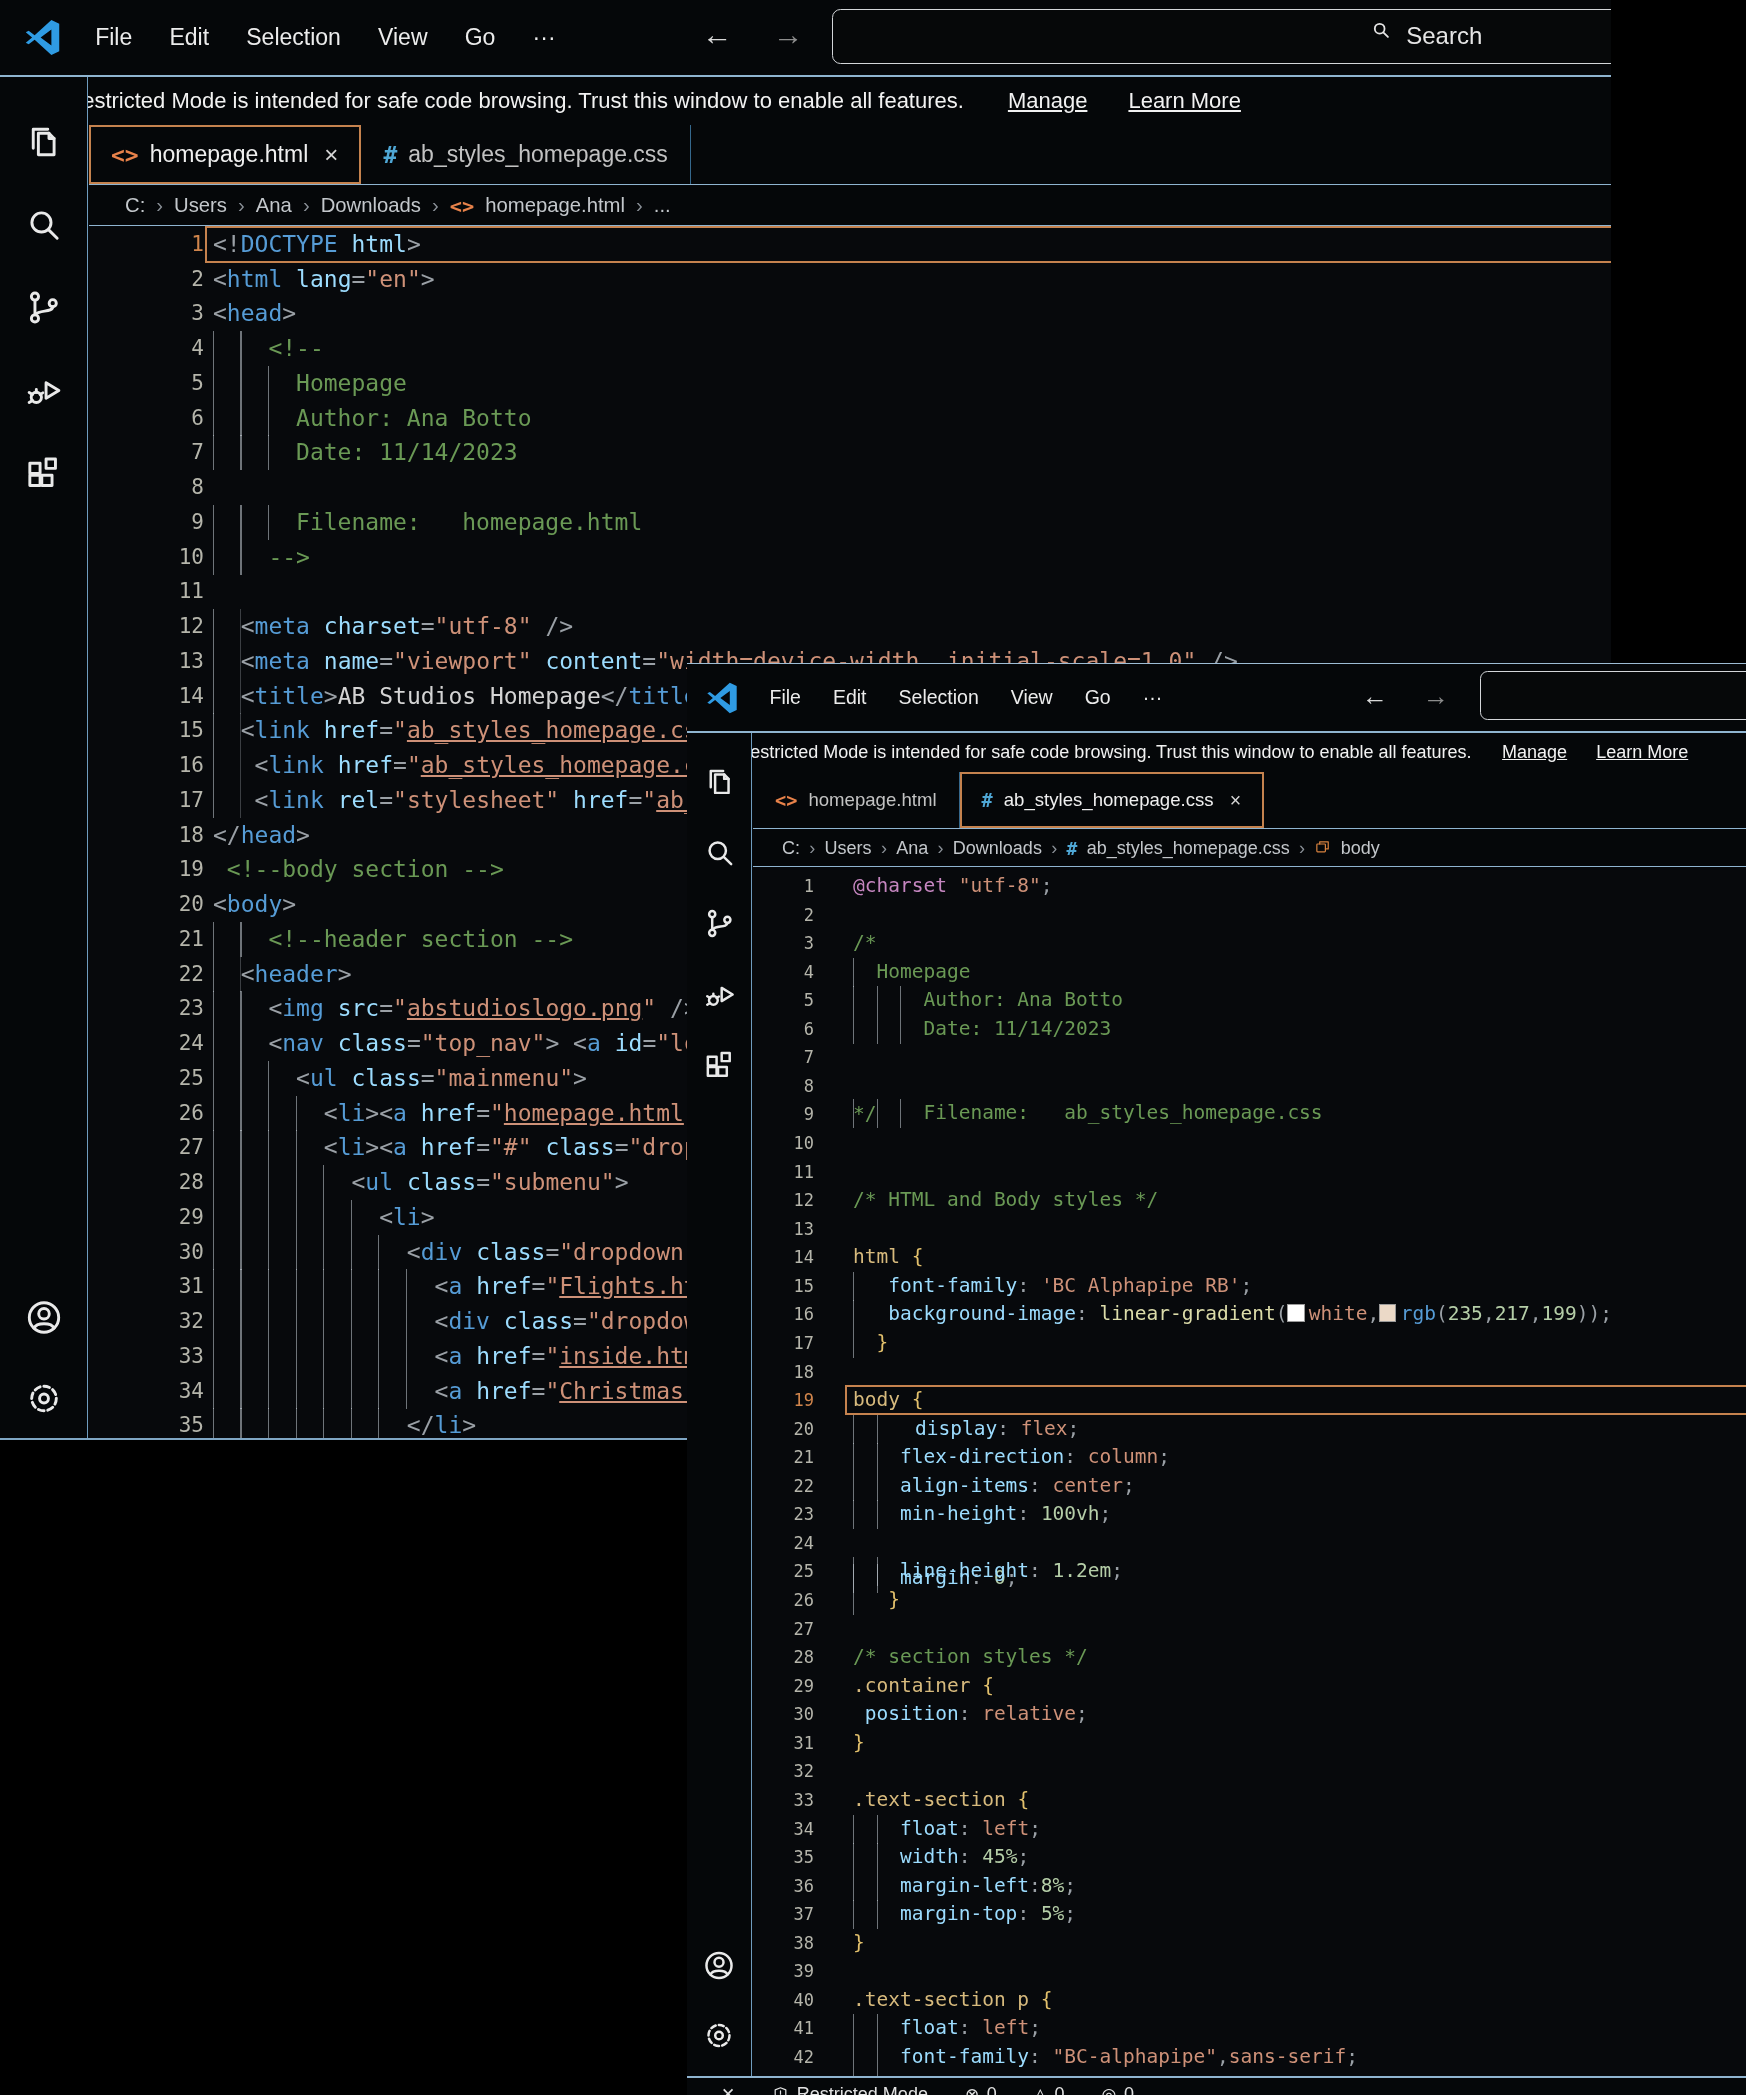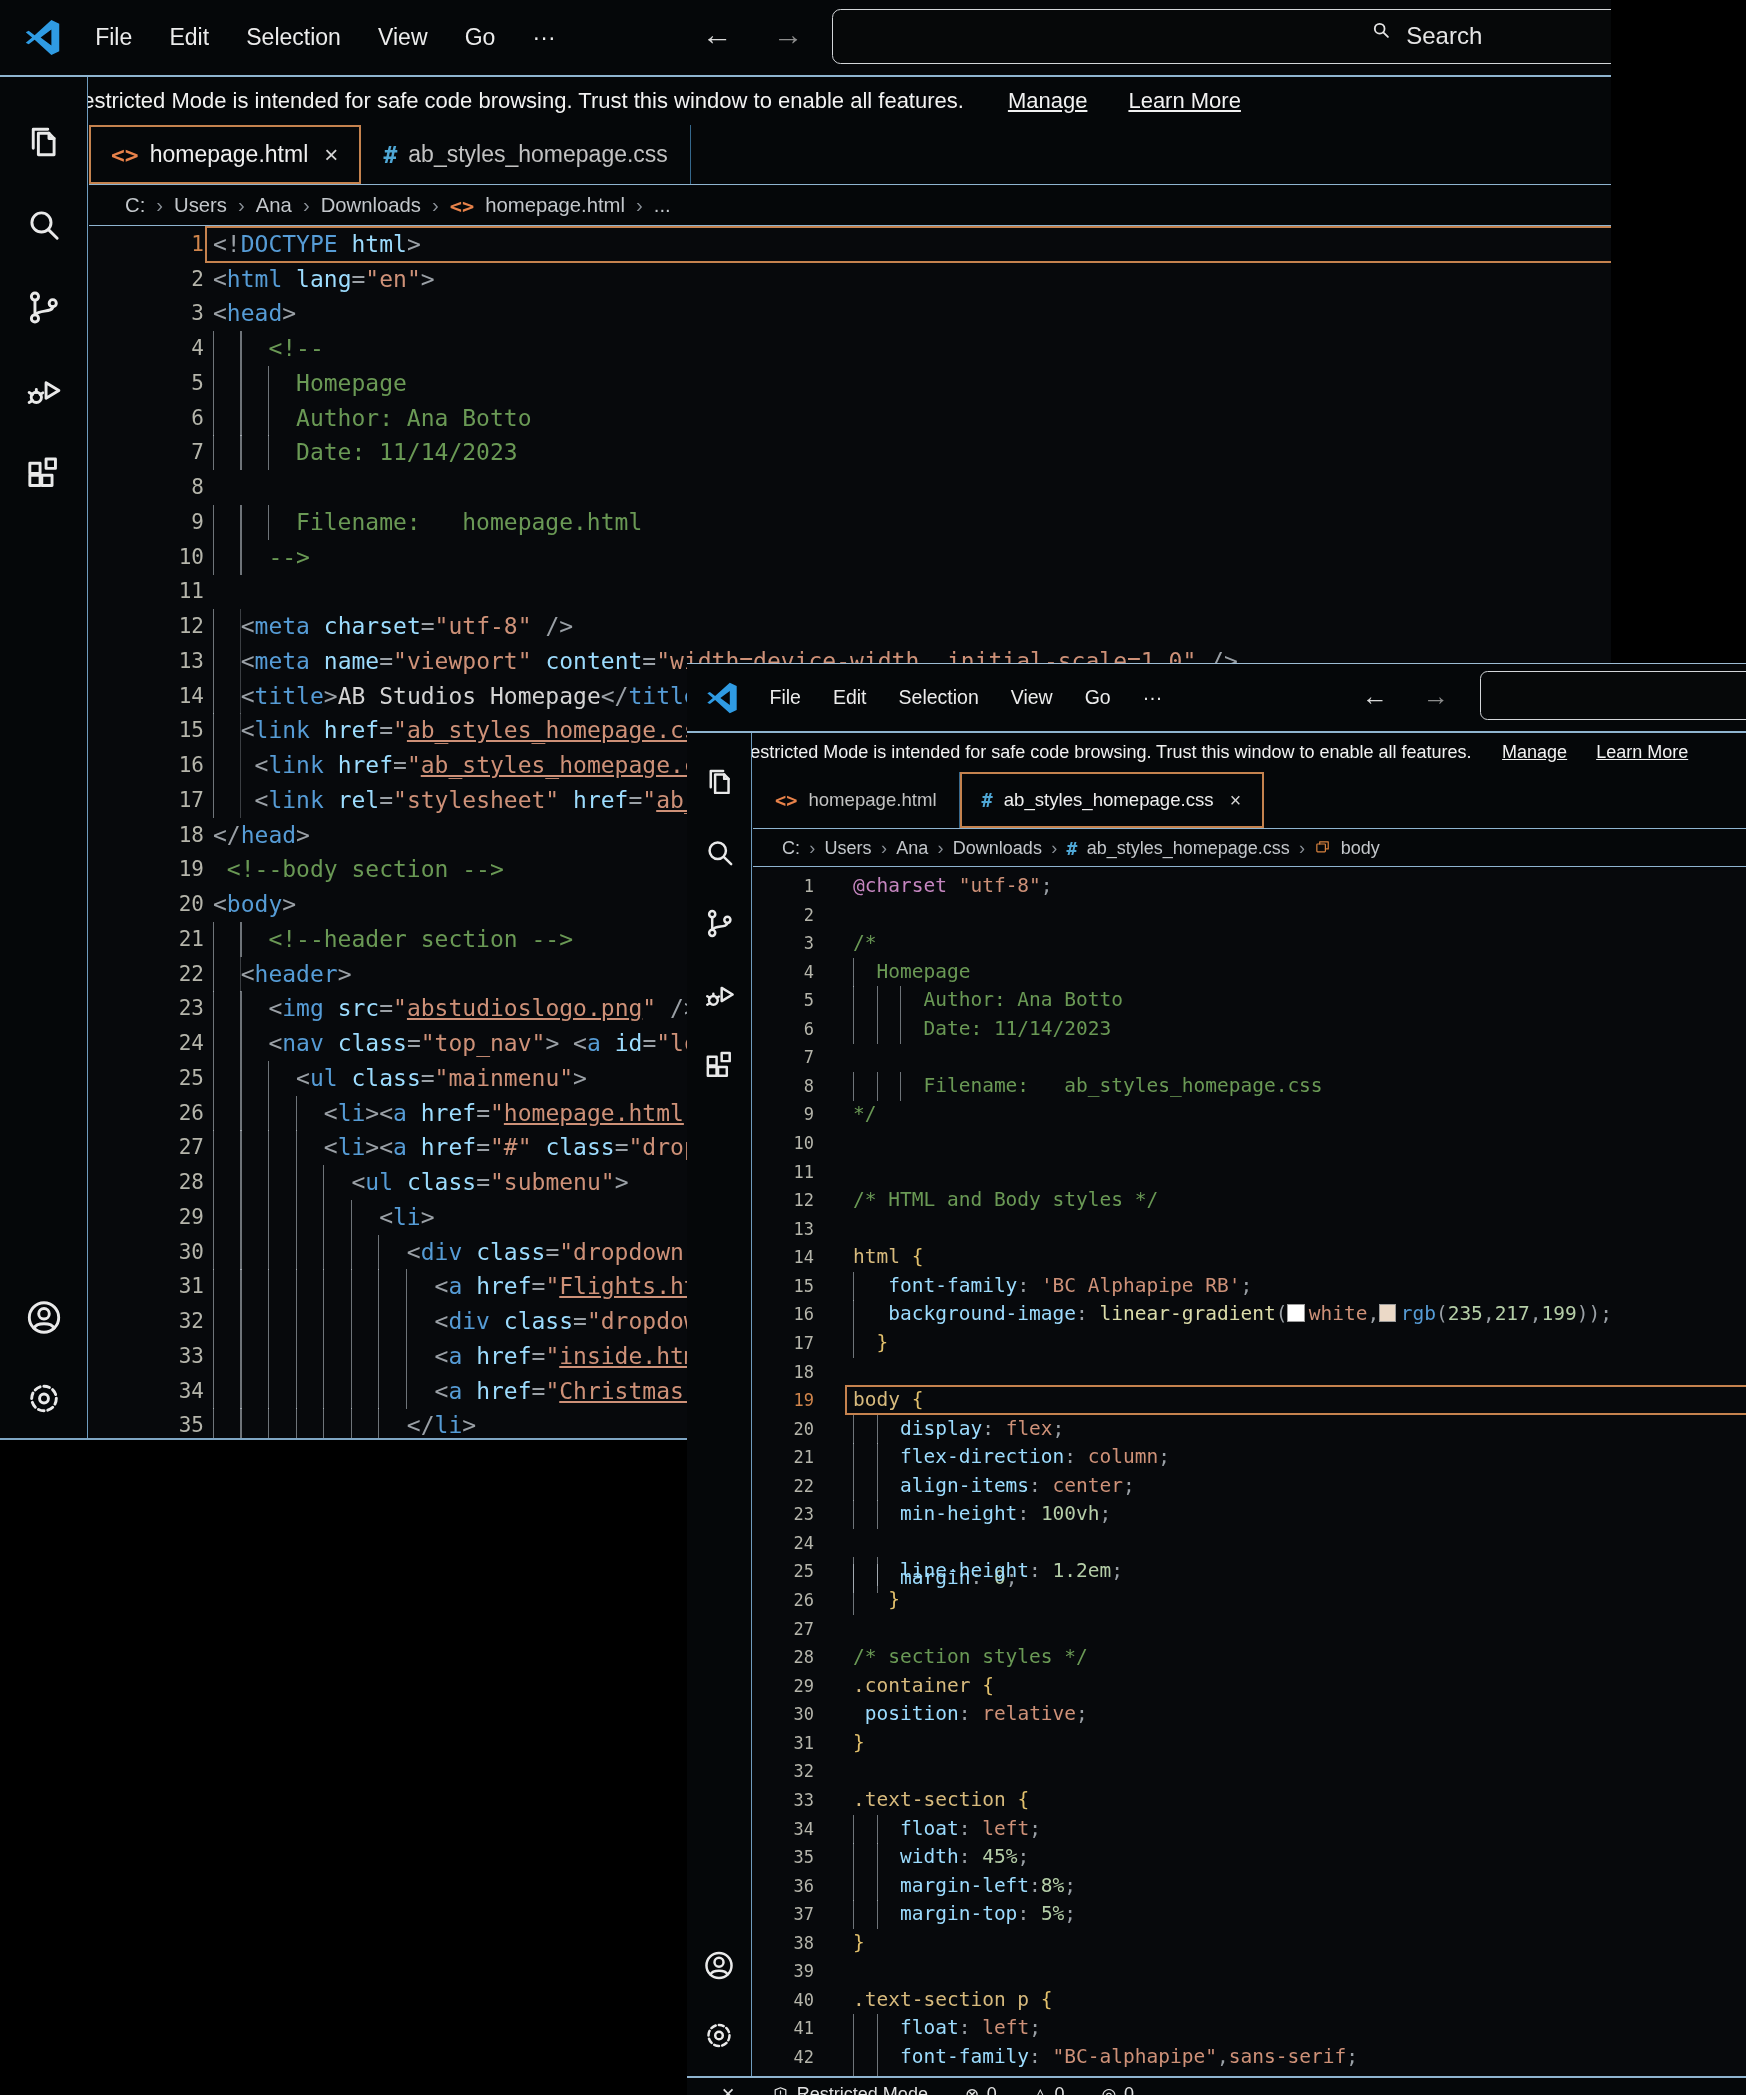--- a/index.html
+++ b/index.html
@@ -535,21 +535,21 @@
       <div class="row" style="top: 143px;">
         <span class="num">6</span>
         <span class="code hasg" style="background-size: 70px 100%;"><span class="tk-com">      Date: 11/14/2023</span></span>
       </div>
       <div class="row" style="top: 171px;">
         <span class="num">7</span>
         <span class="code hasg" style="background-size: 70px 100%; min-width: 70px;"></span>
       </div>
       <div class="row" style="top: 200px;">
         <span class="num">8</span>
-        <span class="code hasg" style="background-size: 70px 100%;"><span class="tk-com">      Filename:   ab_styles_homepage.css</span></span>
+        <span class="code hasg" style="background-size: 70px 100%; margin-top: 27px;"><span class="tk-com">      Filename:   ab_styles_homepage.css</span></span>
       </div>
       <div class="row" style="top: 228px;">
         <span class="num">9</span>
         <span class="code"><span class="tk-com">*/</span></span>
       </div>
       <div class="row" style="top: 257px;">
         <span class="num">10</span>
         <span class="code"></span>
       </div>
       <div class="row" style="top: 286px;">
@@ -583,21 +583,21 @@
       <div class="row" style="top: 486px;">
         <span class="num">18</span>
         <span class="code"></span>
       </div>
       <div class="row cur" style="top: 514px;">
         <span class="num active">19</span>
         <span class="code"><span class="tk-sel">body</span><span class="tk-txt"> </span><span class="tk-brace">{</span></span>
       </div>
       <div class="row" style="top: 543px;">
         <span class="num">20</span>
-        <span class="code hasg" style="background-size: 47px 100%;"><span class="tk-attr">    display</span><span class="tk-pun">:</span><span class="tk-txt"> </span><span class="tk-val">flex</span><span class="tk-pun">;</span></span>
+        <span class="code hasg" style="background-size: 47px 100%; padding-left: 15px;"><span class="tk-attr">    display</span><span class="tk-pun">:</span><span class="tk-txt"> </span><span class="tk-val">flex</span><span class="tk-pun">;</span></span>
       </div>
       <div class="row" style="top: 571px;">
         <span class="num">21</span>
         <span class="code hasg" style="background-size: 47px 100%;"><span class="tk-attr">    flex-direction</span><span class="tk-pun">:</span><span class="tk-txt"> </span><span class="tk-val">column</span><span class="tk-pun">;</span></span>
       </div>
       <div class="row" style="top: 600px;">
         <span class="num">22</span>
         <span class="code hasg" style="background-size: 47px 100%;"><span class="tk-attr">    align-items</span><span class="tk-pun">:</span><span class="tk-txt"> </span><span class="tk-val">center</span><span class="tk-pun">;</span></span>
       </div>
       <div class="row" style="top: 628px;">

